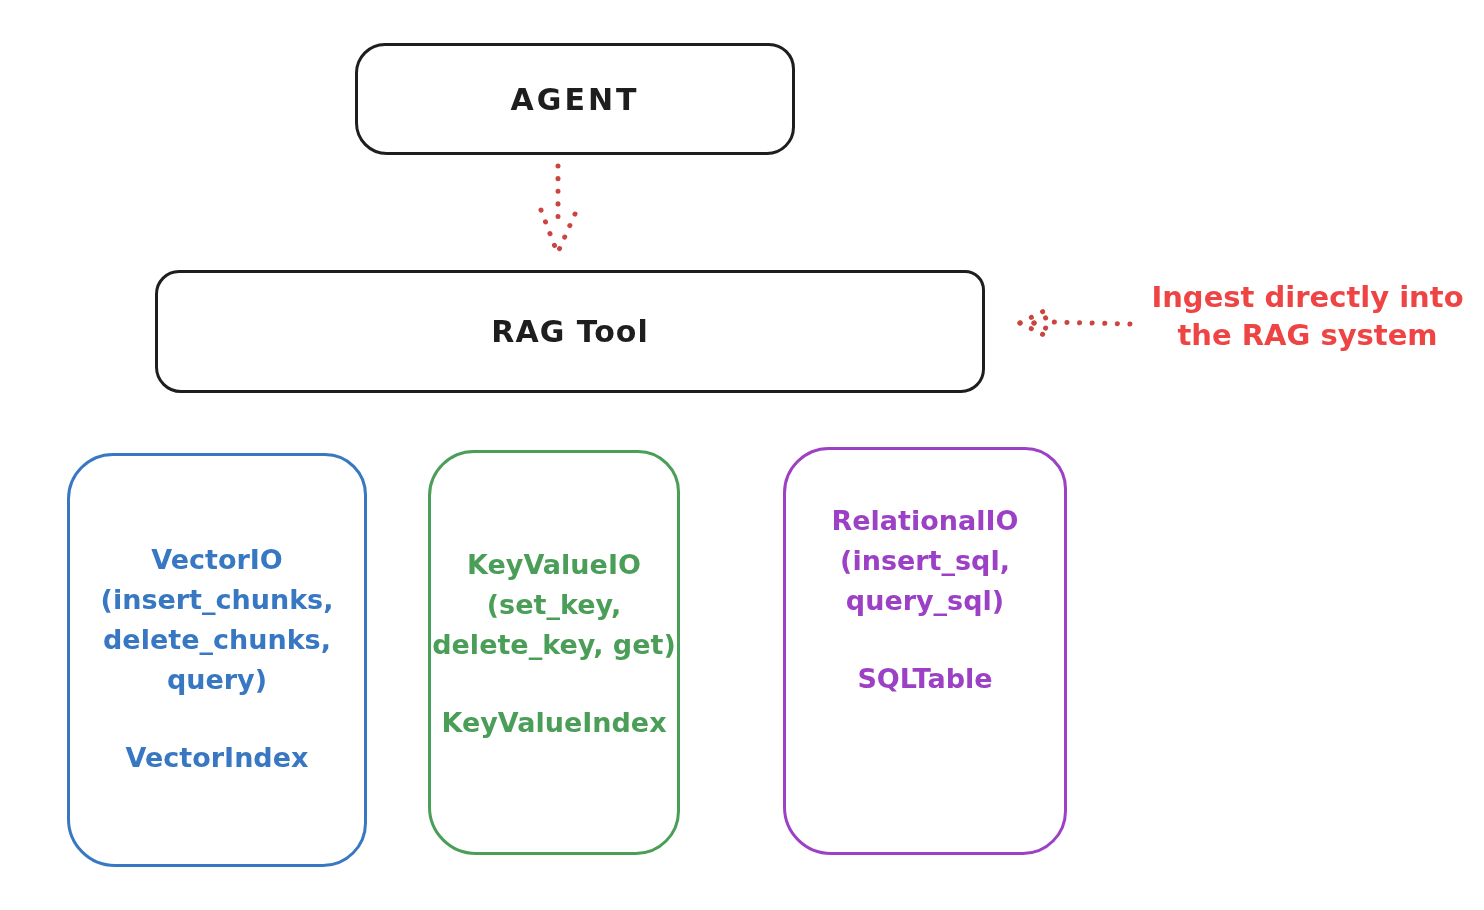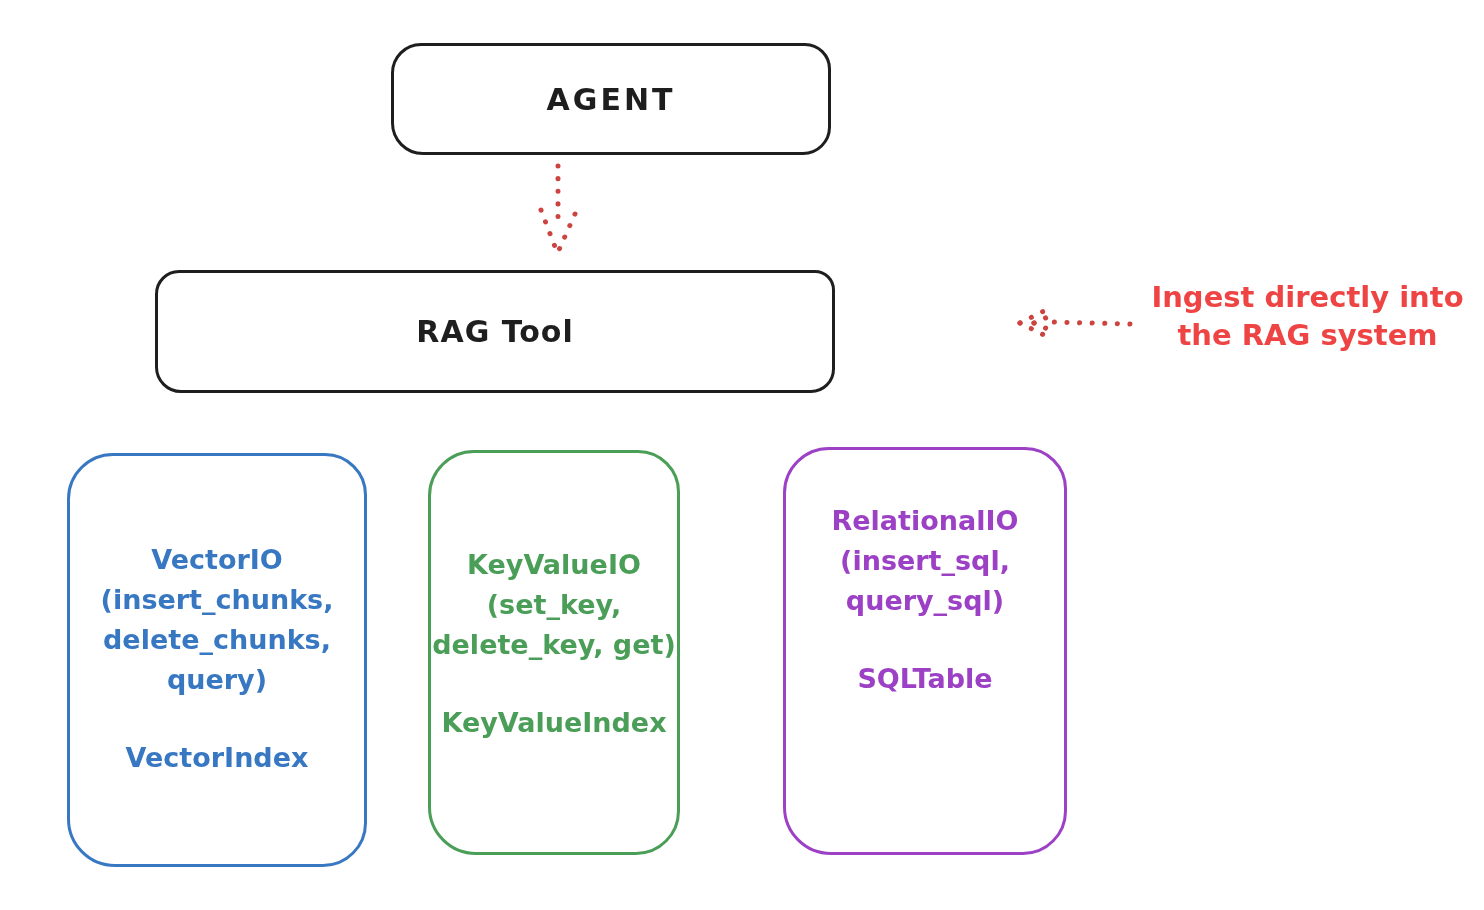--- a/index.html
+++ b/index.html
@@ -25,25 +25,24 @@
     justify-content: center;
     color: #1e1e1e;
     font-size: 30px;
     font-weight: 600;
   }
   .node-agent {
     left: 355px; top: 43px;
     width: 440px; height: 112px;
     border-radius: 30px 26px 28px 32px;
     letter-spacing: 3px;
-    margin-left: 36px;
   }
   .node-ragtool {
     left: 155px; top: 270px;
-    width: 680px; height: 123px;
+    width: 830px; height: 123px;
     border-radius: 24px 20px 24px 26px;
     letter-spacing: 1px;
   }
   .arrow-svg {
     position: absolute;
     overflow: visible;
   }
   .arrow-svg line {
     stroke: #cc4440;
     stroke-width: 5;

